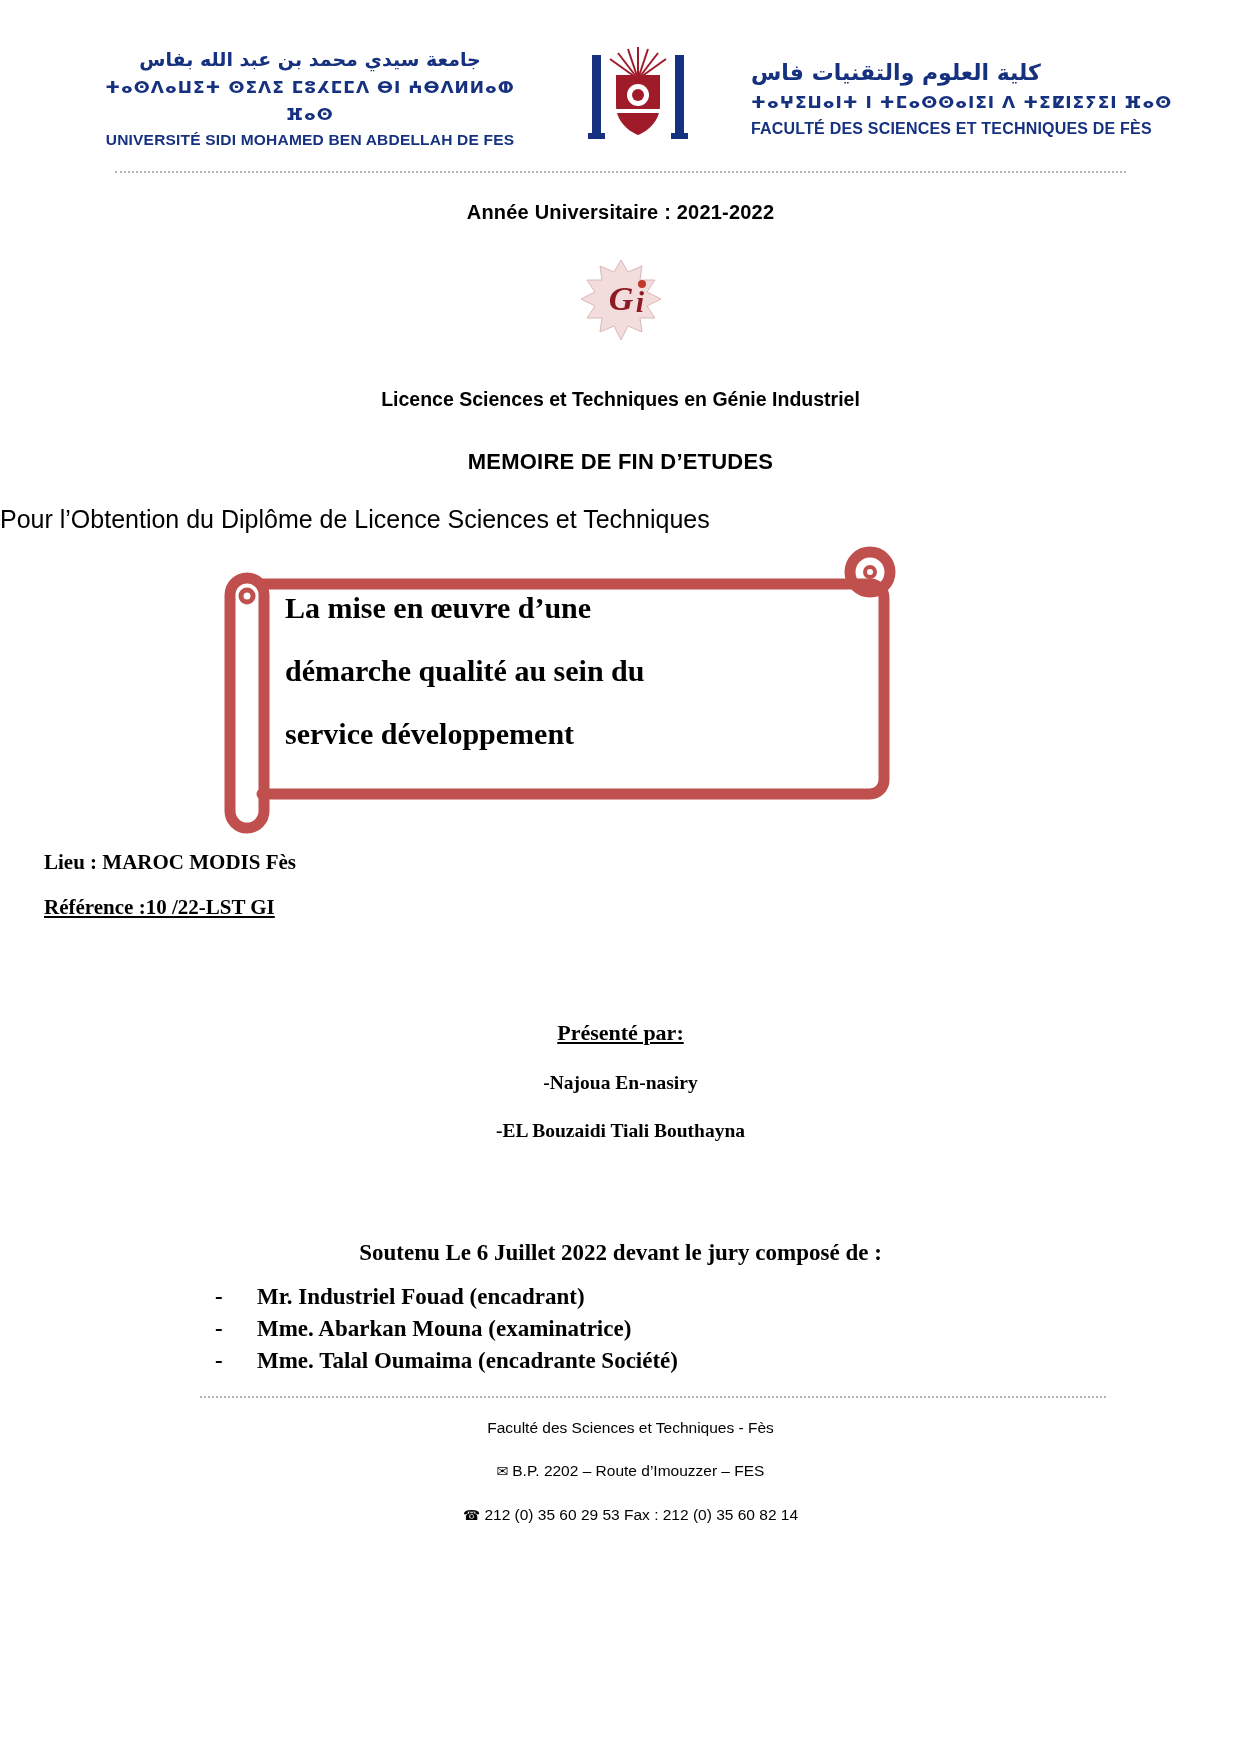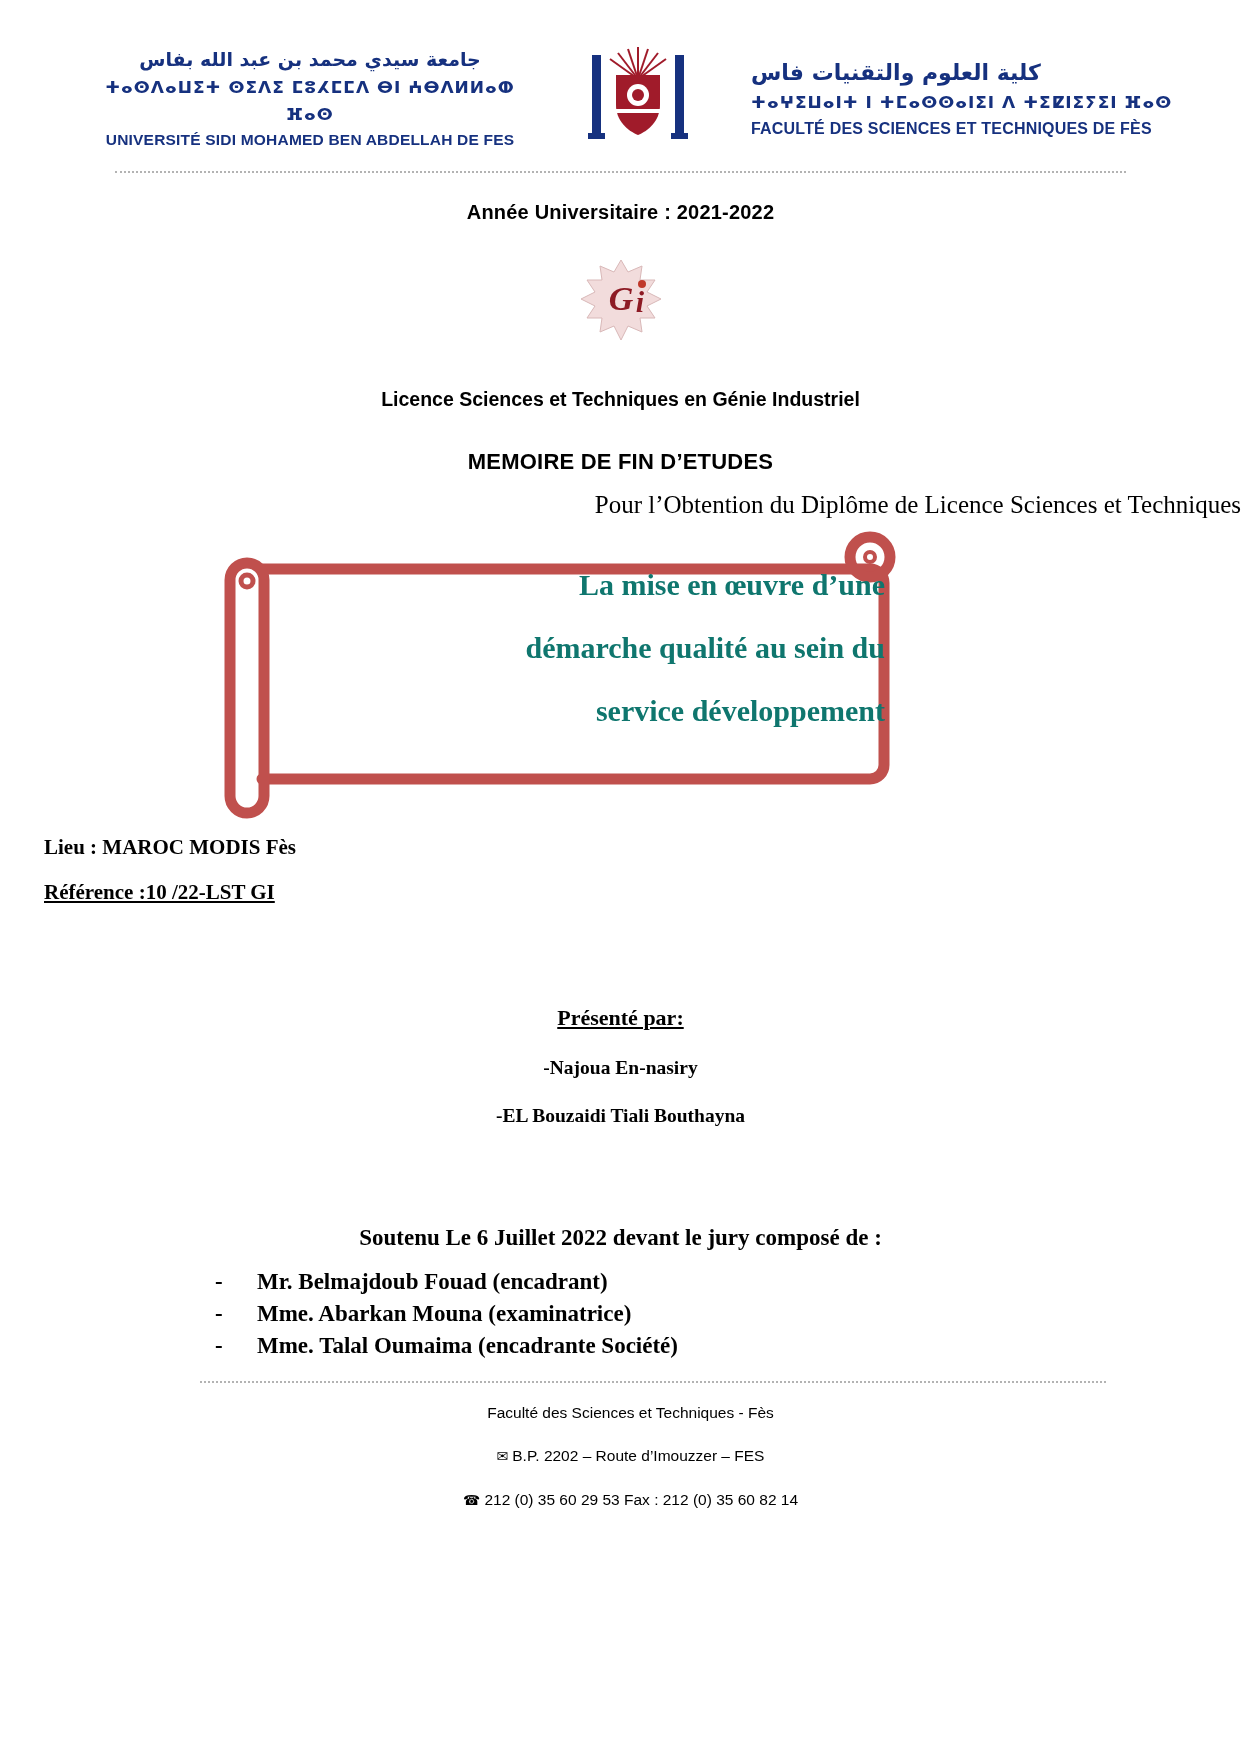--- a/index.html
+++ b/index.html
@@ -127,51 +127,50 @@
     margin-top: 42px;
   }
   .memoire {
     text-align: center;
     font-size: 22px;
     font-weight: bold;
     margin-top: 38px;
     letter-spacing: 0.2px;
   }
   .obtention {
-    text-align: right;
+    text-align: left;
     font-size: 25px;
-    margin-top: 16px;
+    margin-top: 30px;
     font-weight: normal;
-    font-family: Liberation Serif, serif;
   }
 
   
   .scroll-area {
     position: relative;
     height: 300px;
     margin-top: 10px;
   }
   .scroll-svg {
     position: absolute;
     left: 222px;
     top: 0;
     width: 700px;
     height: 300px;
   }
   .scroll-text {
     position: absolute;
     left: 285px;
-    top: 24px;
+    top: 32px;
     width: 600px;
-    text-align: right;
+    text-align: left;
     font-family: "Liberation Serif", serif;
     font-weight: bold;
     font-size: 30px;
     line-height: 2.1;
-    color: #0f766e;
+    color: #000000;
   }
 
   
   .meta {
     margin-left: 44px;
     margin-top: 6px;
     font-family: "Liberation Serif", serif;
   }
   .lieu {
     font-size: 21px;
@@ -331,21 +330,21 @@
   </div>
 
   <div class="presente">Présenté par:</div>
   <div class="author">-Najoua En-nasiry</div>
   <div class="author">-EL Bouzaidi Tiali Bouthayna</div>
 
   <div class="soutenu">Soutenu Le 6 Juillet 2022 devant le jury composé de :</div>
   <ul class="jury-list">
     <li>
       <span class="jury-dash">-</span>
-      <span>Mr. Belmajdoub Fouad (encadrant)</span>
+      <span>Mr. Industriel Fouad (encadrant)</span>
     </li>
     <li>
       <span class="jury-dash">-</span>
       <span>Mme. Abarkan Mouna (examinatrice)</span>
     </li>
     <li>
       <span class="jury-dash">-</span>
       <span>Mme. Talal Oumaima (encadrante Société)</span>
     </li>
   </ul>

